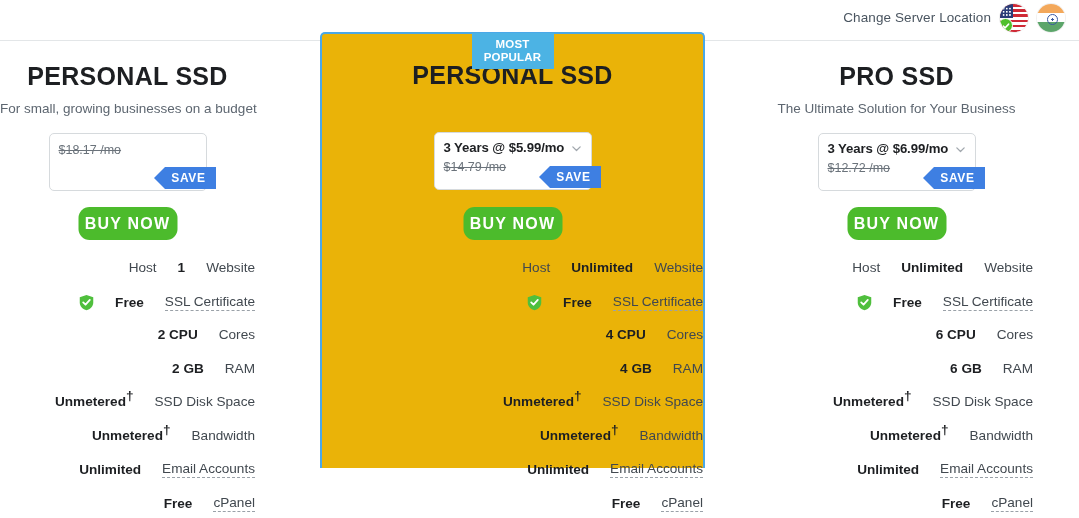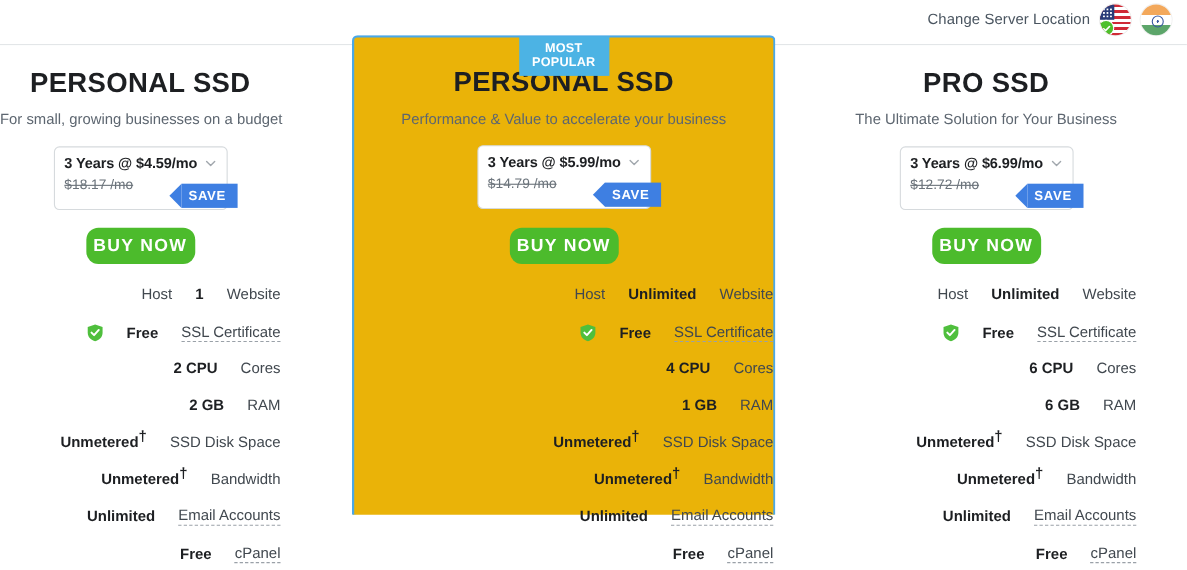--- a/index.html
+++ b/index.html
@@ -165,26 +165,20 @@
     </div>
   </div>
 
   <div class="divider"></div>
 
   <div class="cards" id="cards">
       <div class="card card-1">
         <div class="plan-title" style="position:absolute;left:0;right:0;top:62px">PERSONAL SSD</div>
         <div class="plan-sub" style="position:absolute;left:0;right:0;top:94px">For small, growing businesses on a budget</div>
         <div class="price-box" style="position:absolute;left:50%;transform:translateX(-50%);top:133px">
-          <div class="price-row">
-            <span class="price-main">3 Years @ $4.59/mo</span>
-            <span><svg class="chevron" viewBox="0 0 12 12" aria-hidden="true">
-                <path d="M2 4.2 L6 8.2 L10 4.2" fill="none" stroke="#55606b" stroke-width="1.4" stroke-linecap="round" stroke-linejoin="round"></path>
-              </svg></span>
-          </div>
           <div class="price-old">$18.17 /mo</div>
           <div class="save-ribbon">SAVE</div>
         </div>
         <button class="buy-btn" style="position:absolute;left:50%;transform:translateX(-50%);top:207px">BUY NOW</button>
         <div class="feat" style="position:absolute;left:0;right:0;top:260px">
           <span>Host</span>
           <b>1</b>
           <span class="">Website</span>
         </div>
         <div class="feat" style="position:absolute;left:0;right:0;top:293.5px">
@@ -218,21 +212,20 @@
           <span class="dotted">Email Accounts</span>
         </div>
         <div class="feat" style="position:absolute;left:0;right:0;top:494.5px">
           <b>Free</b>
           <span class="dotted">cPanel</span>
         </div>
       </div>
       <div class="card card-2 card-featured">
         <div class="badge-popular">MOST<br>POPULAR</div>
         <div class="plan-title" style="position:absolute;left:0;right:0;top:27px">PERSONAL SSD</div>
-        <div class="plan-sub" style="position:absolute;left:0;right:0;top:60px">Performance &amp; Value to accelerate your business</div>
         <div class="price-box" style="position:absolute;left:50%;transform:translateX(-50%);top:98px">
           <div class="price-row">
             <span class="price-main">3 Years @ $5.99/mo</span>
             <span><svg class="chevron" viewBox="0 0 12 12" aria-hidden="true">
                 <path d="M2 4.2 L6 8.2 L10 4.2" fill="none" stroke="#55606b" stroke-width="1.4" stroke-linecap="round" stroke-linejoin="round"></path>
               </svg></span>
           </div>
           <div class="price-old">$14.79 /mo</div>
           <div class="save-ribbon">SAVE</div>
         </div>
@@ -250,21 +243,21 @@
             </svg>
           </span>
           <b>Free</b>
           <span class="dotted">SSL Certificate</span>
         </div>
         <div class="feat" style="position:absolute;left:0;right:0;top:293px">
           <b>4 CPU</b>
           <span class="">Cores</span>
         </div>
         <div class="feat" style="position:absolute;left:0;right:0;top:326.5px">
-          <b>1 GB</b>
+          <b>4 GB</b>
           <span class="">RAM</span>
         </div>
         <div class="feat" style="position:absolute;left:0;right:0;top:360px">
           <b>Unmetered<span class="dagger">†</span></b>
           <span class="">SSD Disk Space</span>
         </div>
         <div class="feat" style="position:absolute;left:0;right:0;top:393.5px">
           <b>Unmetered<span class="dagger">†</span></b>
           <span class="">Bandwidth</span>
         </div>

